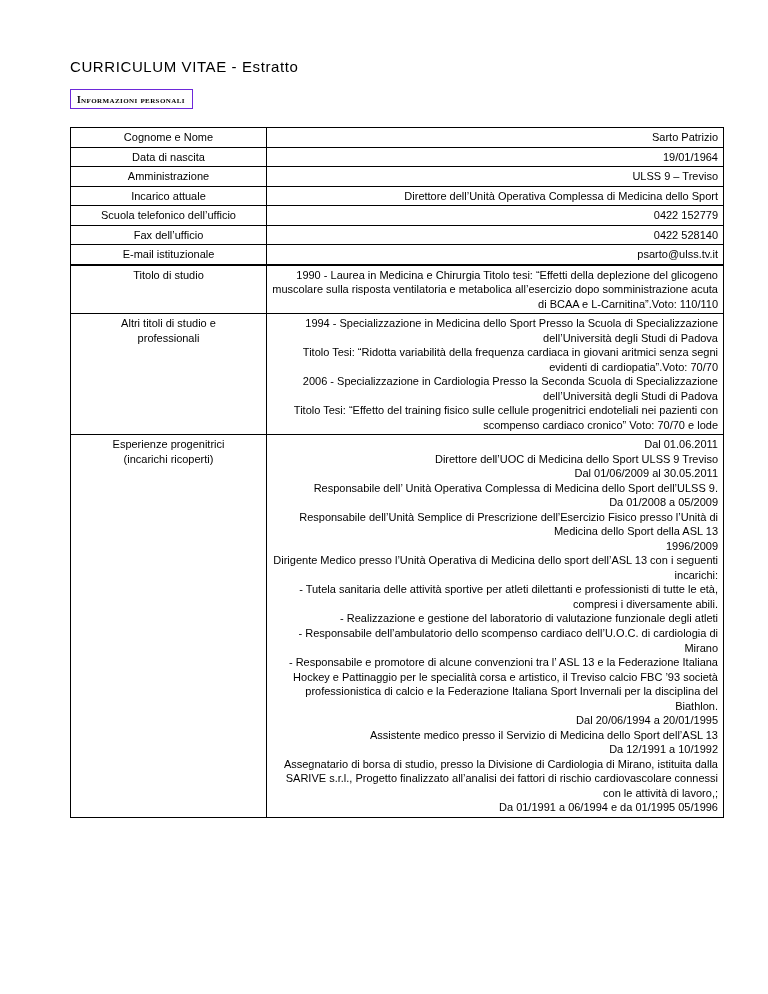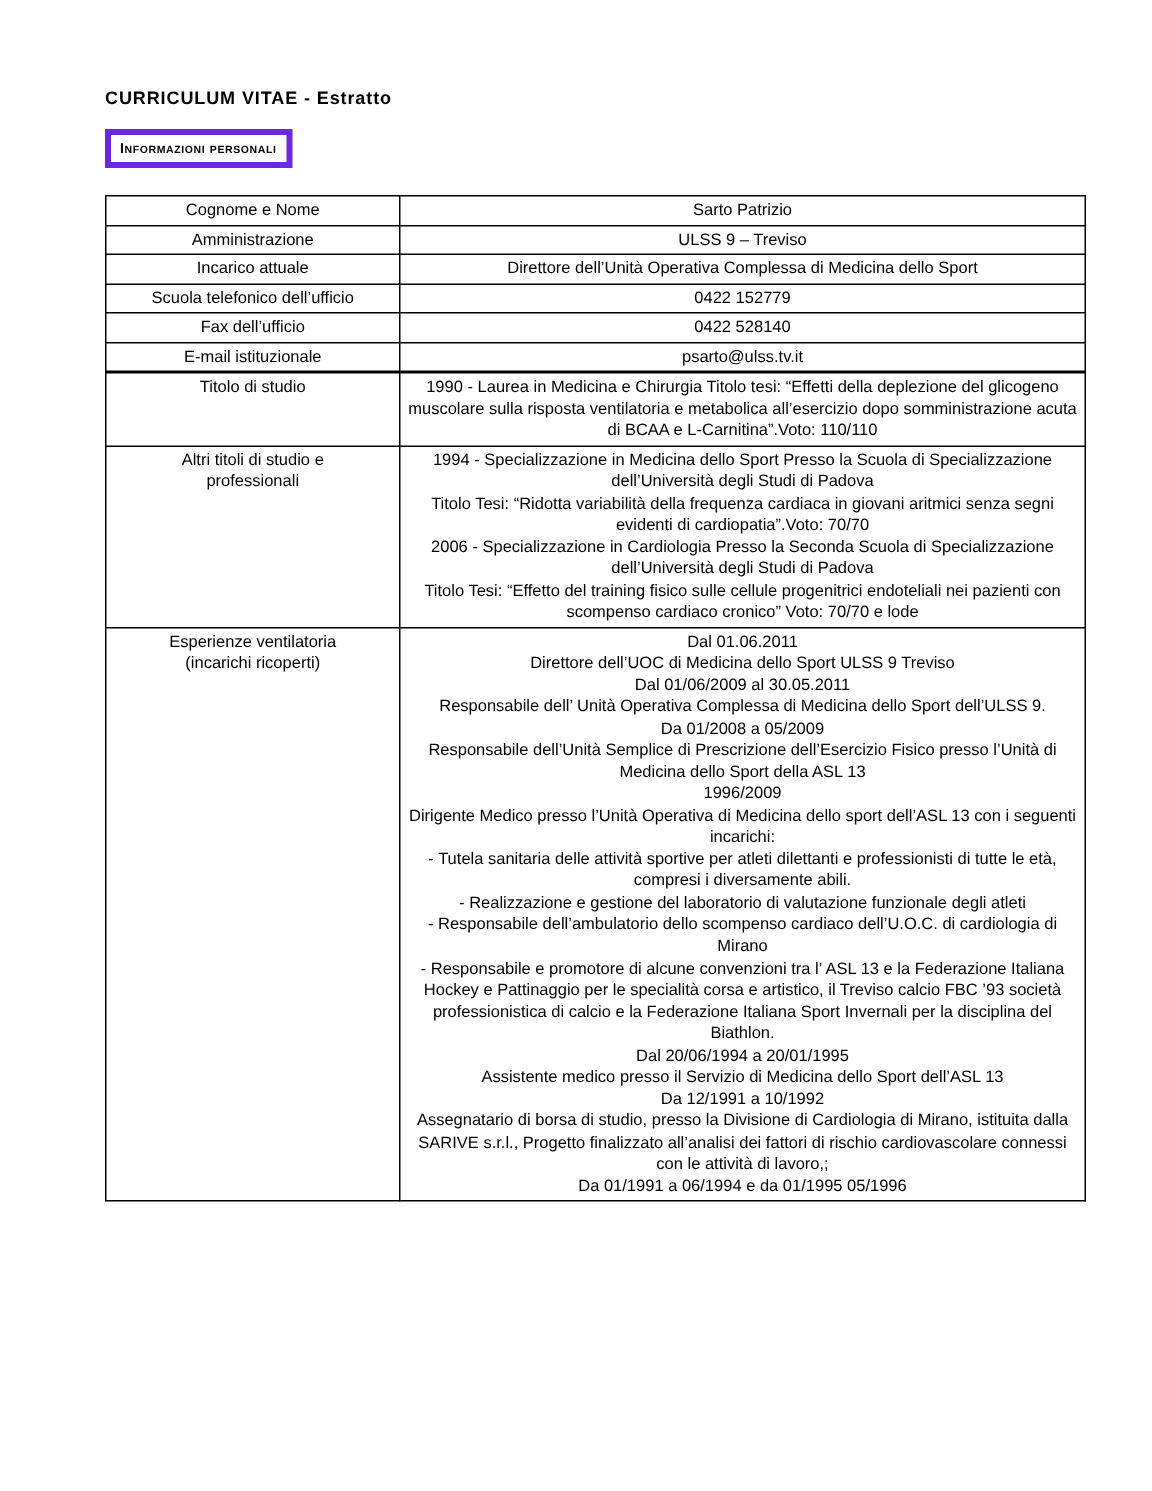--- a/index.html
+++ b/index.html
@@ -15,30 +15,31 @@
     font-size: 11px;
   }
   .page {
     width: 768px;
     min-height: 994px;
     box-sizing: border-box;
     padding: 58px 44px 20px 70px;
     position: relative;
   }
   .doc-title {
-    font-size: 12px;
-    font-weight: bold;
+    font-size: 15px;
+    font-weight: normal;
     letter-spacing: 0.6px;
     margin: 0 0 14px 0;
   }
   .section-box {
-    border: 4px solid #6d28d9;
+    border: 1px solid #6d28d9;
     display: inline-block;
     padding: 3px 7px 3px 6px;
     margin-bottom: 18px;
+    font-family: Liberation Serif, serif;
   }
   .section-box .sc {
     font-size: 9.5px;
     font-weight: bold;
     letter-spacing: 0.4px;
     font-variant: small-caps;
     text-transform: none;
   }
   .section-box.wide {
     display: block;
@@ -60,21 +61,21 @@
     vertical-align: top;
     font-size: 11px;
     line-height: 1.32;
   }
   td.label {
     width: 185px;
     text-align: center;
     padding-right: 6px;
   }
   td.value {
-    text-align: center;
+    text-align: right;
   }
   .just {
     text-align: justify;
   }
   .lines p {
     margin: 0;
   }
 </style>
 </head>
 <body>
@@ -85,20 +86,24 @@
 
   <div class="section-box">
     <span class="sc">Informazioni personali</span>
   </div>
 
   <table class="cv">
     <tbody>
       <tr>
         <td class="label">Cognome e Nome</td>
         <td class="value">Sarto Patrizio</td>
+      </tr>
+      <tr>
+        <td class="label">Data di nascita</td>
+        <td class="value">19/01/1964</td>
       </tr>
       <tr>
         <td class="label">Amministrazione</td>
         <td class="value">ULSS 9 – Treviso</td>
       </tr>
       <tr>
         <td class="label">Incarico attuale</td>
         <td class="value">Direttore dell’Unità Operativa Complessa di Medicina dello Sport</td>
       </tr>
       <tr>
@@ -132,21 +137,21 @@
         </td>
         <td class="value just lines">
           <p>1994 - Specializzazione in Medicina dello Sport    Presso la Scuola di Specializzazione dell’Università degli Studi di Padova</p>
           <p>Titolo Tesi: “Ridotta variabilità della frequenza cardiaca in giovani aritmici senza segni evidenti di cardiopatia”.Voto: 70/70</p>
           <p>2006 - Specializzazione in Cardiologia       Presso la Seconda Scuola di Specializzazione dell’Università degli Studi di Padova</p>
           <p>Titolo Tesi: “Effetto del training fisico sulle cellule progenitrici endoteliali nei pazienti con scompenso cardiaco cronico” Voto: 70/70 e lode</p>
         </td>
       </tr>
       <tr>
         <td class="label lines">
-          <p>Esperienze ventilatoria</p>
+          <p>Esperienze progenitrici</p>
           <p>(incarichi ricoperti)</p>
         </td>
         <td class="value just lines">
           <p>Dal 01.06.2011</p>
           <p>Direttore dell’UOC di Medicina dello Sport ULSS 9 Treviso</p>
           <p>Dal 01/06/2009 al 30.05.2011</p>
           <p>Responsabile dell’ Unità Operativa Complessa di Medicina dello Sport dell’ULSS 9.</p>
           <p>Da 01/2008 a 05/2009</p>
           <p>Responsabile dell’Unità Semplice di Prescrizione dell’Esercizio Fisico presso l’Unità di Medicina dello Sport della ASL 13</p>
           <p>1996/2009</p>

